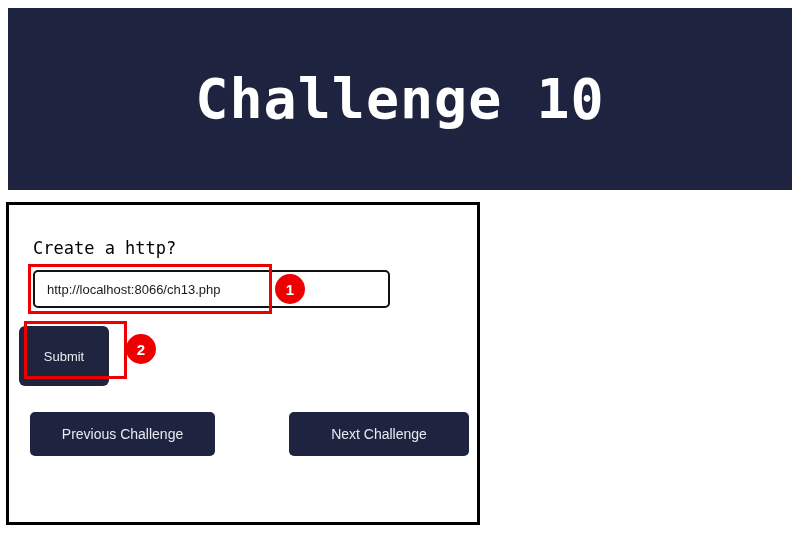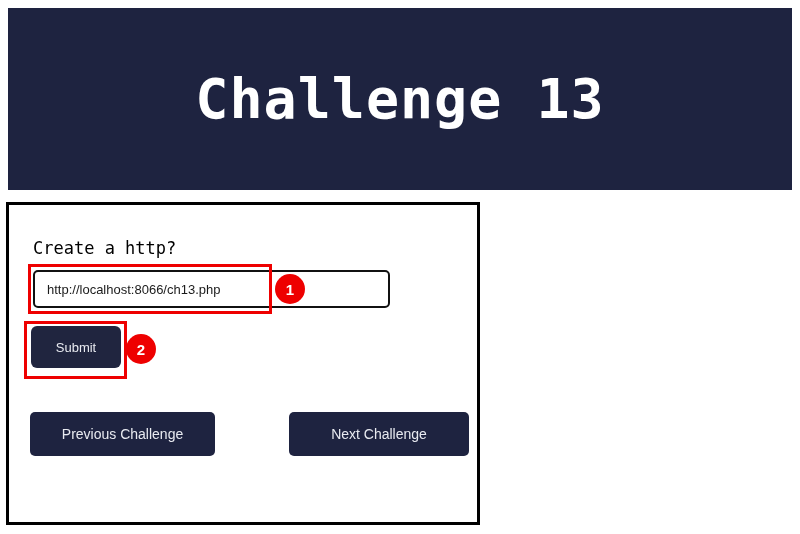--- a/index.html
+++ b/index.html
@@ -73,24 +73,24 @@
     font-family: "Liberation Sans", sans-serif;
     font-size: 13px;
     color: #1a1a1a;
     padding: 12px 12px;
     outline: none;
   }
 
   
   #submit-button {
     position: absolute;
-    left: 31px;
+    left: 19px;
     top: 326px;
     width: 90px;
-    height: 42px;
+    height: 60px;
     background: #20253f;
     color: #e8eaf0;
     border: none;
     border-radius: 6px;
     font-family: "Liberation Sans", sans-serif;
     font-size: 13px;
     cursor: pointer;
     padding: 0;
   }
 
@@ -139,21 +139,21 @@
     pointer-events: none;
     line-height: 1;
   }
   #annotation-badge-1 { left: 275px; top: 274px; }
   #annotation-badge-2 { left: 126px; top: 334px; }
 </style>
 </head>
 <body>
 
 <div id="header-banner">
-  <div id="page-title">Challenge 13</div>
+  <div id="page-title">Challenge 10</div>
 </div>
 
 <div id="content-card">
   <div id="form-label">Create a http?</div>
 </div>
 
 <input id="url-input" type="text" value="http://localhost:8066/ch13.php" style="">
 
 <button id="submit-button">Submit</button>
 

